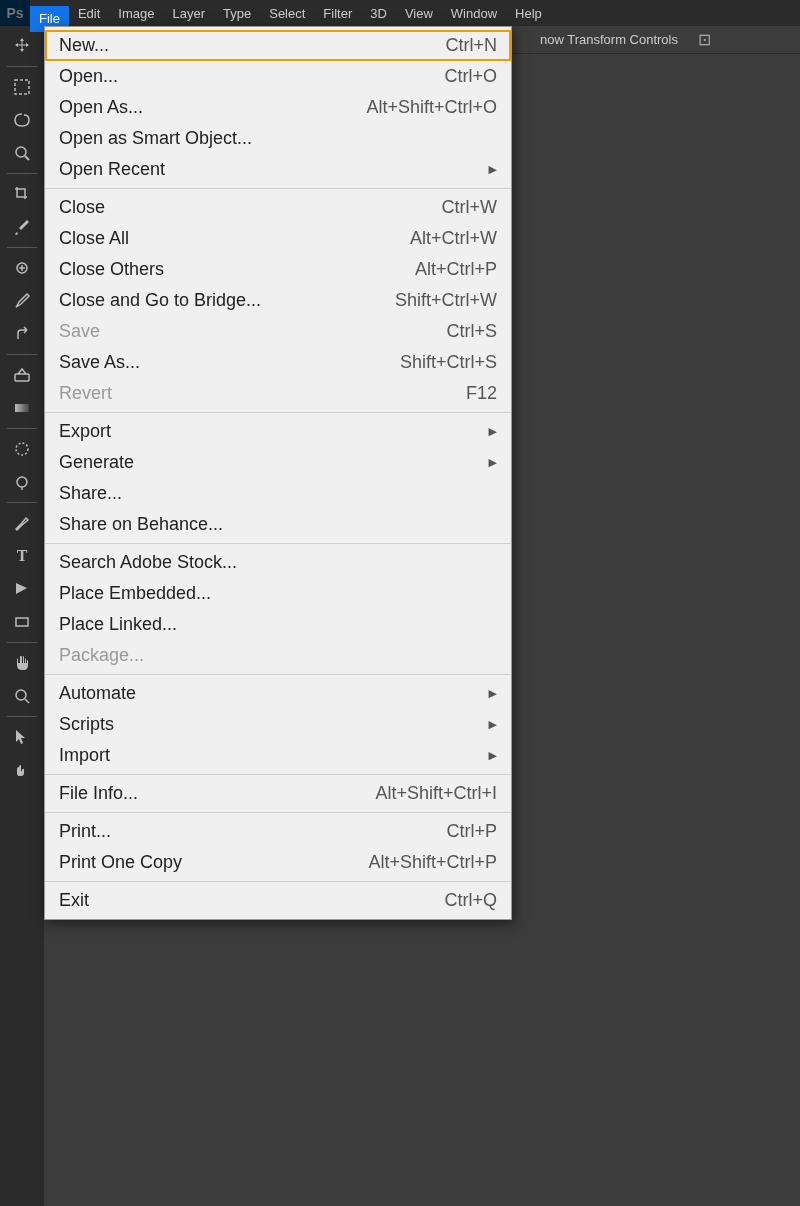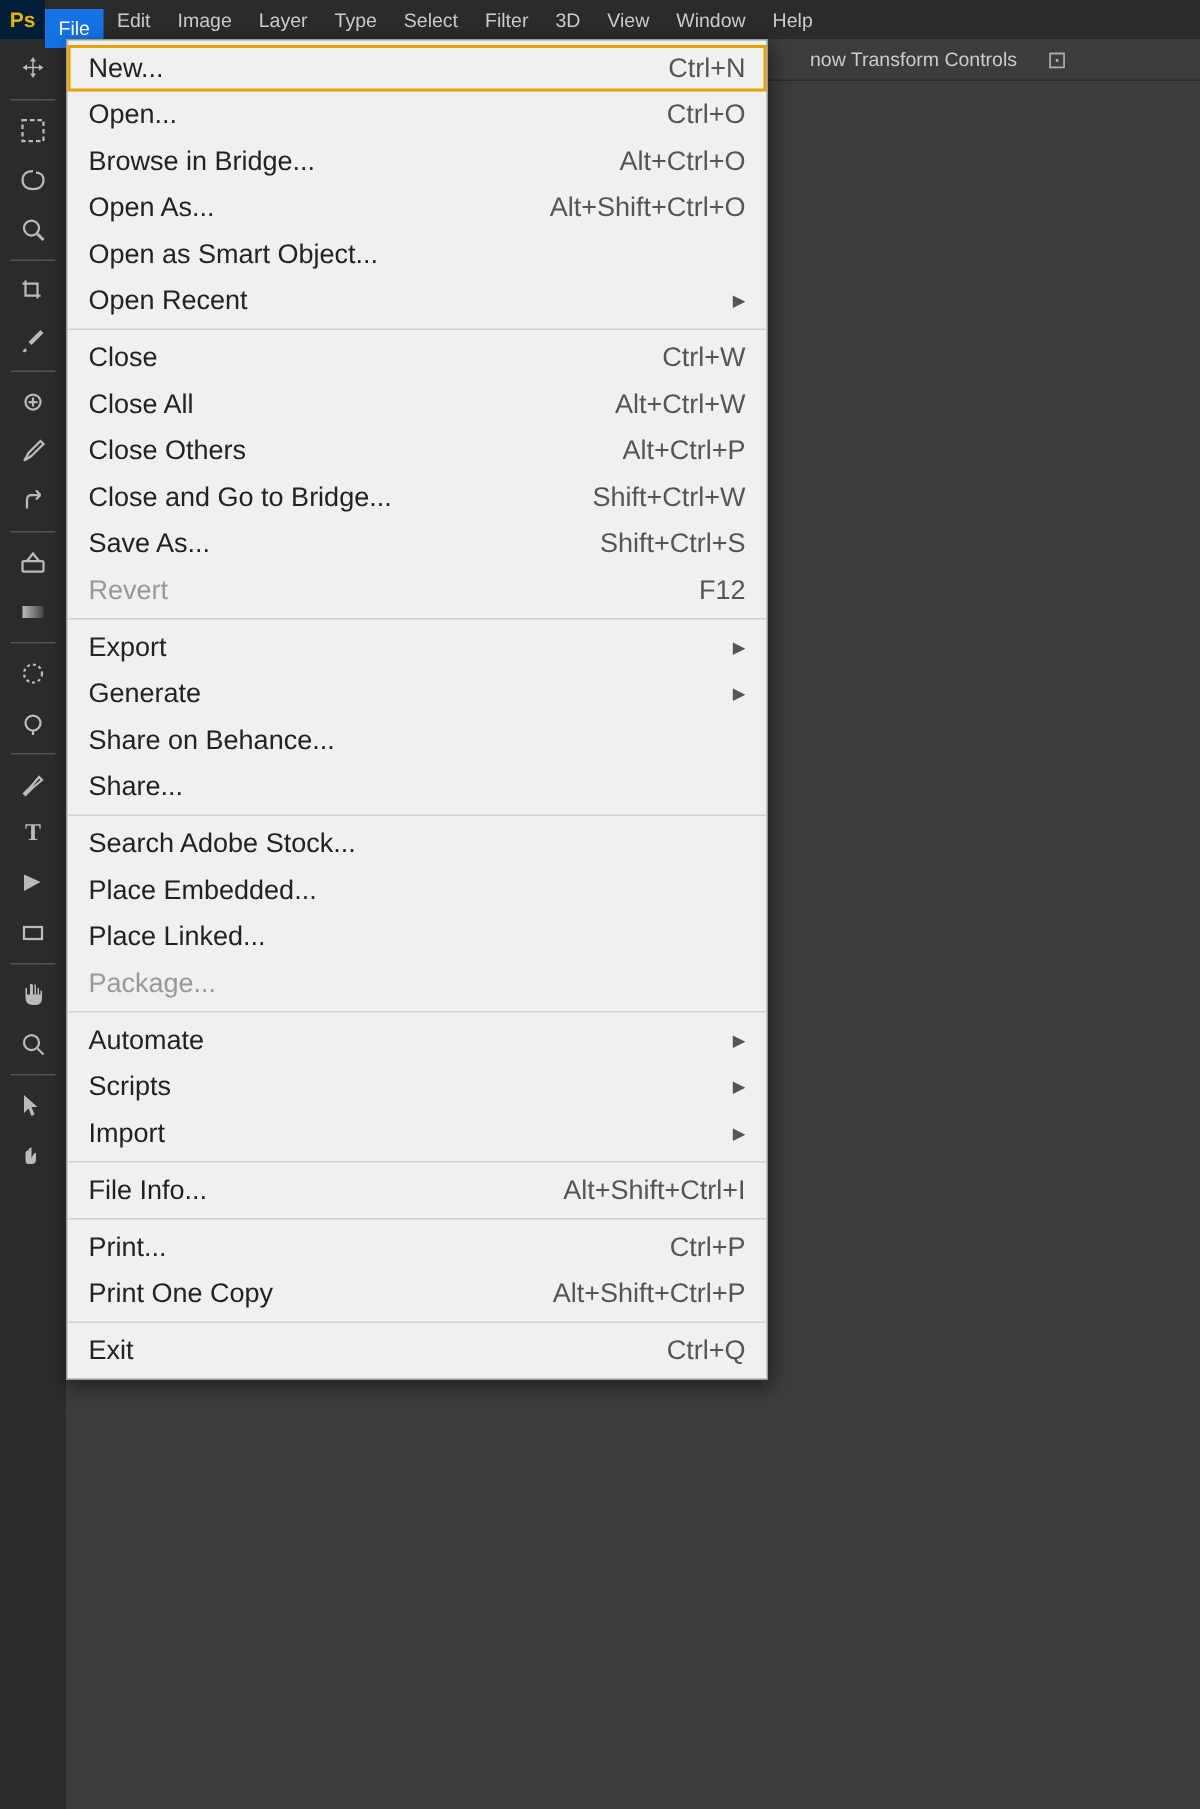--- a/index.html
+++ b/index.html
@@ -25,21 +25,21 @@
       align-items: center;
       z-index: 100;
     }
     .ps-logo {
       width: 30px;
       height: 26px;
       background: #001e36;
       display: flex;
       align-items: center;
       justify-content: center;
-      color: #eab308;
+      color: #737373;
       font-weight: bold;
       font-size: 14px;
     }
     .menu-items {
       display: flex;
       align-items: center;
       height: 100%;
     }
     .menu-item {
       padding: 0 9px;
@@ -375,24 +375,20 @@
   <div class="menu-group">
     <div class="menu-row highlighted">
       <span class="menu-label">New...</span>
       <span class="menu-shortcut">Ctrl+N</span>
     </div>
     <div class="menu-row">
       <span class="menu-label">Open...</span>
       <span class="menu-shortcut">Ctrl+O</span>
     </div>
     <div class="menu-row">
-      <span class="menu-label">Browse in Bridge...</span>
-      <span class="menu-shortcut">Alt+Ctrl+O</span>
-    </div>
-    <div class="menu-row">
       <span class="menu-label">Open As...</span>
       <span class="menu-shortcut">Alt+Shift+Ctrl+O</span>
     </div>
     <div class="menu-row">
       <span class="menu-label">Open as Smart Object...</span>
       <span class="menu-shortcut"></span>
     </div>
     <div class="menu-row">
       <span class="menu-label">Open Recent</span>
       <span class="menu-arrow">▶</span>
@@ -408,20 +404,24 @@
       <span class="menu-label">Close All</span>
       <span class="menu-shortcut">Alt+Ctrl+W</span>
     </div>
     <div class="menu-row">
       <span class="menu-label">Close Others</span>
       <span class="menu-shortcut">Alt+Ctrl+P</span>
     </div>
     <div class="menu-row">
       <span class="menu-label">Close and Go to Bridge...</span>
       <span class="menu-shortcut">Shift+Ctrl+W</span>
+    </div>
+    <div class="menu-row disabled">
+      <span class="menu-label">Save</span>
+      <span class="menu-shortcut">Ctrl+S</span>
     </div>
     <div class="menu-row">
       <span class="menu-label">Save As...</span>
       <span class="menu-shortcut">Shift+Ctrl+S</span>
     </div>
     <div class="menu-row disabled">
       <span class="menu-label">Revert</span>
       <span class="menu-shortcut">F12</span>
     </div>
   </div>
@@ -429,25 +429,25 @@
   <div class="menu-group">
     <div class="menu-row">
       <span class="menu-label">Export</span>
       <span class="menu-arrow">▶</span>
     </div>
     <div class="menu-row">
       <span class="menu-label">Generate</span>
       <span class="menu-arrow">▶</span>
     </div>
     <div class="menu-row">
+      <span class="menu-label">Share...</span>
+      <span class="menu-shortcut"></span>
+    </div>
+    <div class="menu-row">
       <span class="menu-label">Share on Behance...</span>
-      <span class="menu-shortcut"></span>
-    </div>
-    <div class="menu-row">
-      <span class="menu-label">Share...</span>
       <span class="menu-shortcut"></span>
     </div>
   </div>
 
   <div class="menu-group">
     <div class="menu-row">
       <span class="menu-label">Search Adobe Stock...</span>
       <span class="menu-shortcut"></span>
     </div>
     <div class="menu-row">

